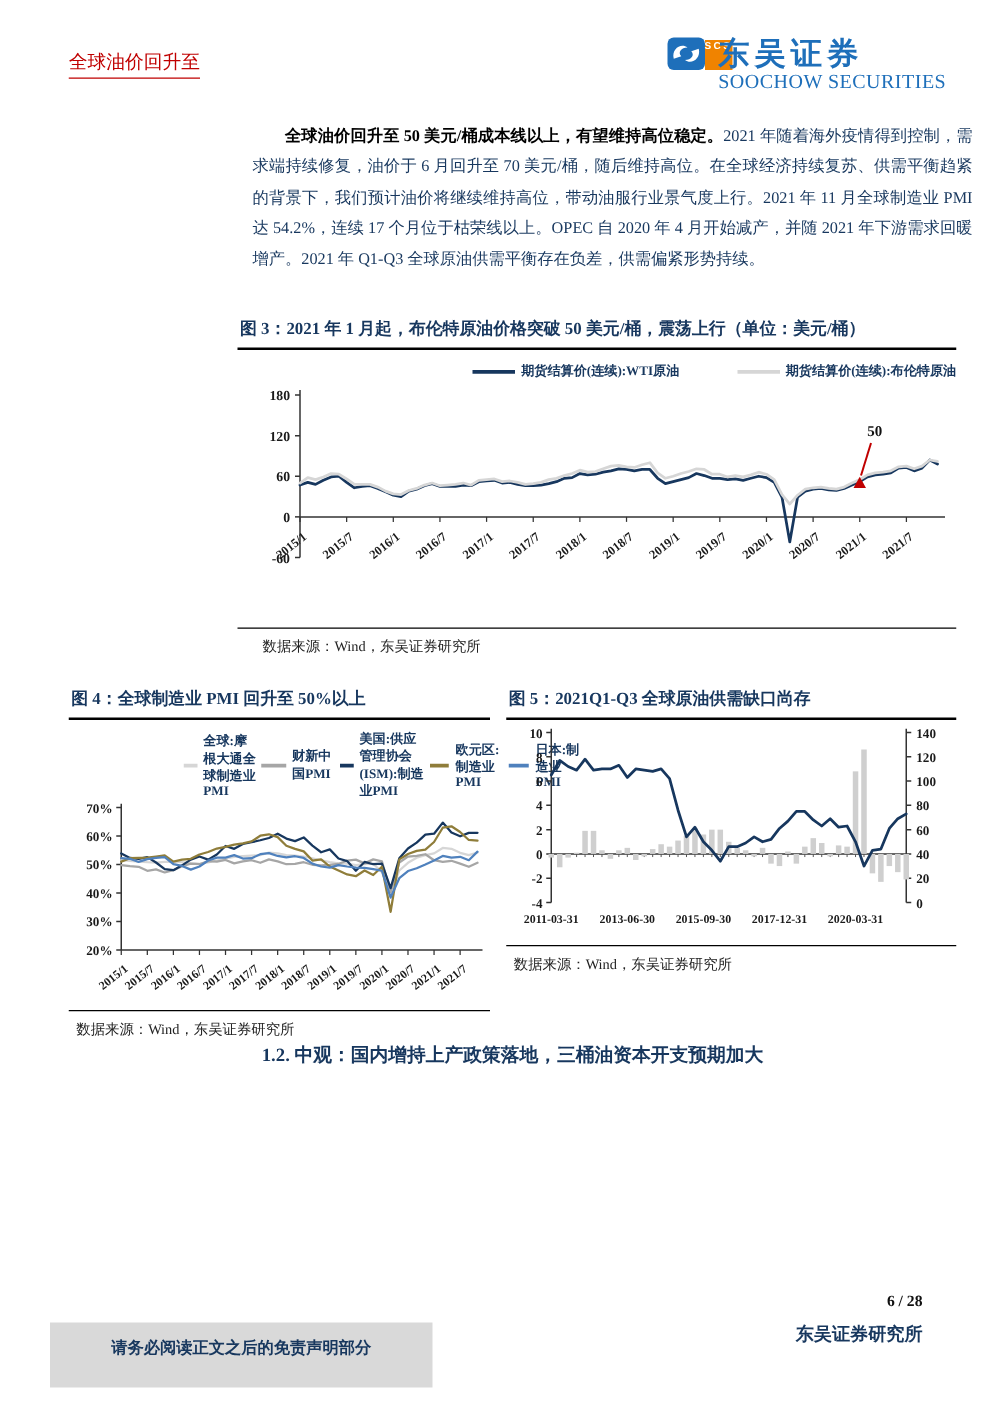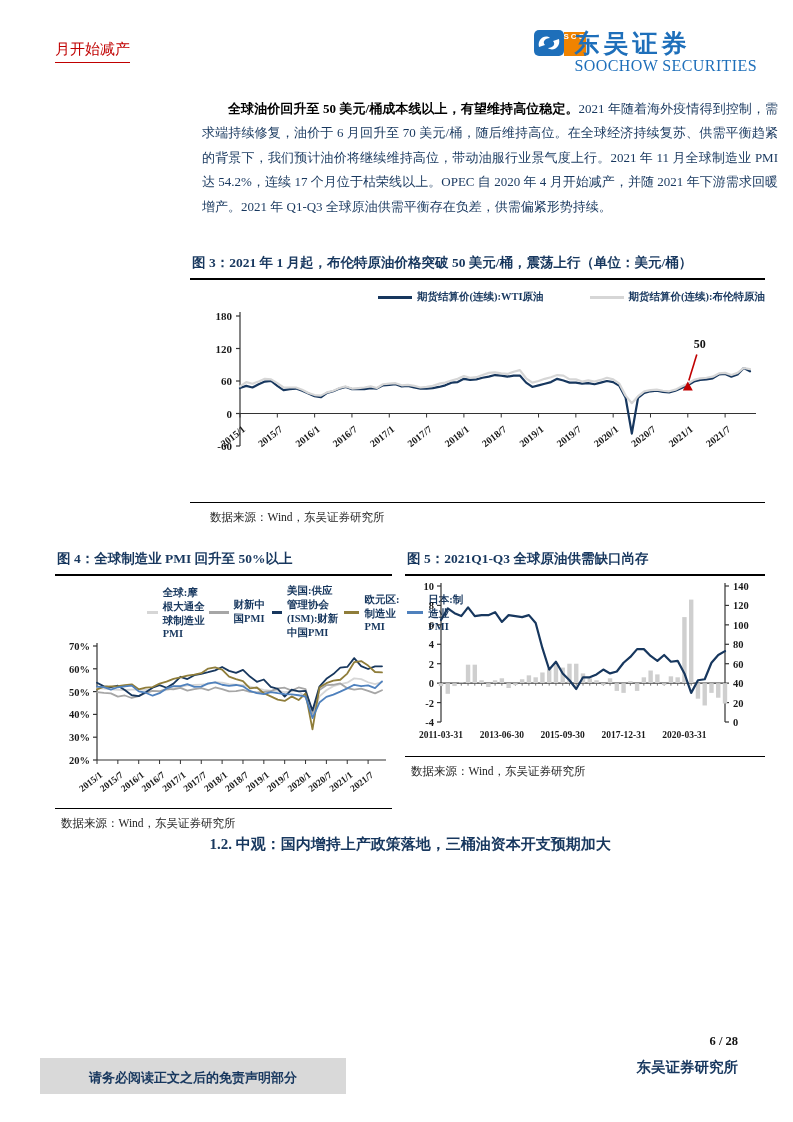--- a/index.html
+++ b/index.html
@@ -37,30 +37,30 @@
   #fig5 .legend-col{padding-left:56px}
   .fig-rule{border-top:1.6px solid #000;margin-top:2px}
   .source{font-size:11.5px;color:#222;padding:7px 0 0 20px}
   #fig4 .source,#fig5 .source{padding-left:6px}
   
   .heading{position:absolute;left:55px;top:835px;width:710px;text-align:center;
            font-weight:bold;color:#17375E;font-size:15px}
   
   .pagenum{position:absolute;right:55px;top:1034px;font-weight:bold;font-size:12.5px;color:#111}
   .institute{position:absolute;right:55px;top:1058px;font-weight:bold;font-size:14.5px;color:#17375E}
-  .disclaimer{position:absolute;left:40px;top:1058px;width:306px;height:36px;background:#D9D9D9;
+  .disclaimer{position:absolute;left:40px;top:1058px;width:306px;height:52px;background:#D9D9D9;
               color:#17375E;font-weight:bold;font-size:13px;text-align:center;line-height:40px}
   svg{display:block}
 </style>
 </head>
 <body>
 
 <div class="page">
 
-  <span class="category">月开始减产</span>
+  <span class="category">全球油价回升至</span>
   <div class="logo">
     <div class="logo-icon">
       <div class="logo-sq">
         <svg width="30" height="22" viewBox="0 0 30 22">
           <path d="M5 15 C3 7 11 2 16 6 C11 6 8 10 11 13 Z" fill="#fff"></path>
           <path d="M25 7 C27 15 19 20 14 16 C19 16 22 12 19 9 Z" fill="#fff"></path>
         </svg>
       </div>
       <div class="logo-scs">SCS</div>
     </div>
@@ -141,21 +141,21 @@
       <span class="legend-item">
           <i class="sw-line" style="background: rgb(214, 214, 214);"></i>
           <span>全球:摩根大通全球制造业PMI</span>
         </span>
       <span class="legend-item">
           <i class="sw-line" style="background: rgb(166, 166, 166);"></i>
           <span>财新中国PMI</span>
         </span>
       <span class="legend-item">
           <i class="sw-line" style="background: rgb(23, 55, 94);"></i>
-          <span>美国:供应管理协会(ISM):财新中国PMI</span>
+          <span>美国:供应管理协会(ISM):制造业PMI</span>
         </span>
       <span class="legend-item">
           <i class="sw-line" style="background: rgb(143, 125, 58);"></i>
           <span>欧元区:制造业PMI</span>
         </span>
       <span class="legend-item">
           <i class="sw-line" style="background: rgb(79, 129, 189);"></i>
           <span>日本:制造业PMI</span>
         </span>
     </div>

